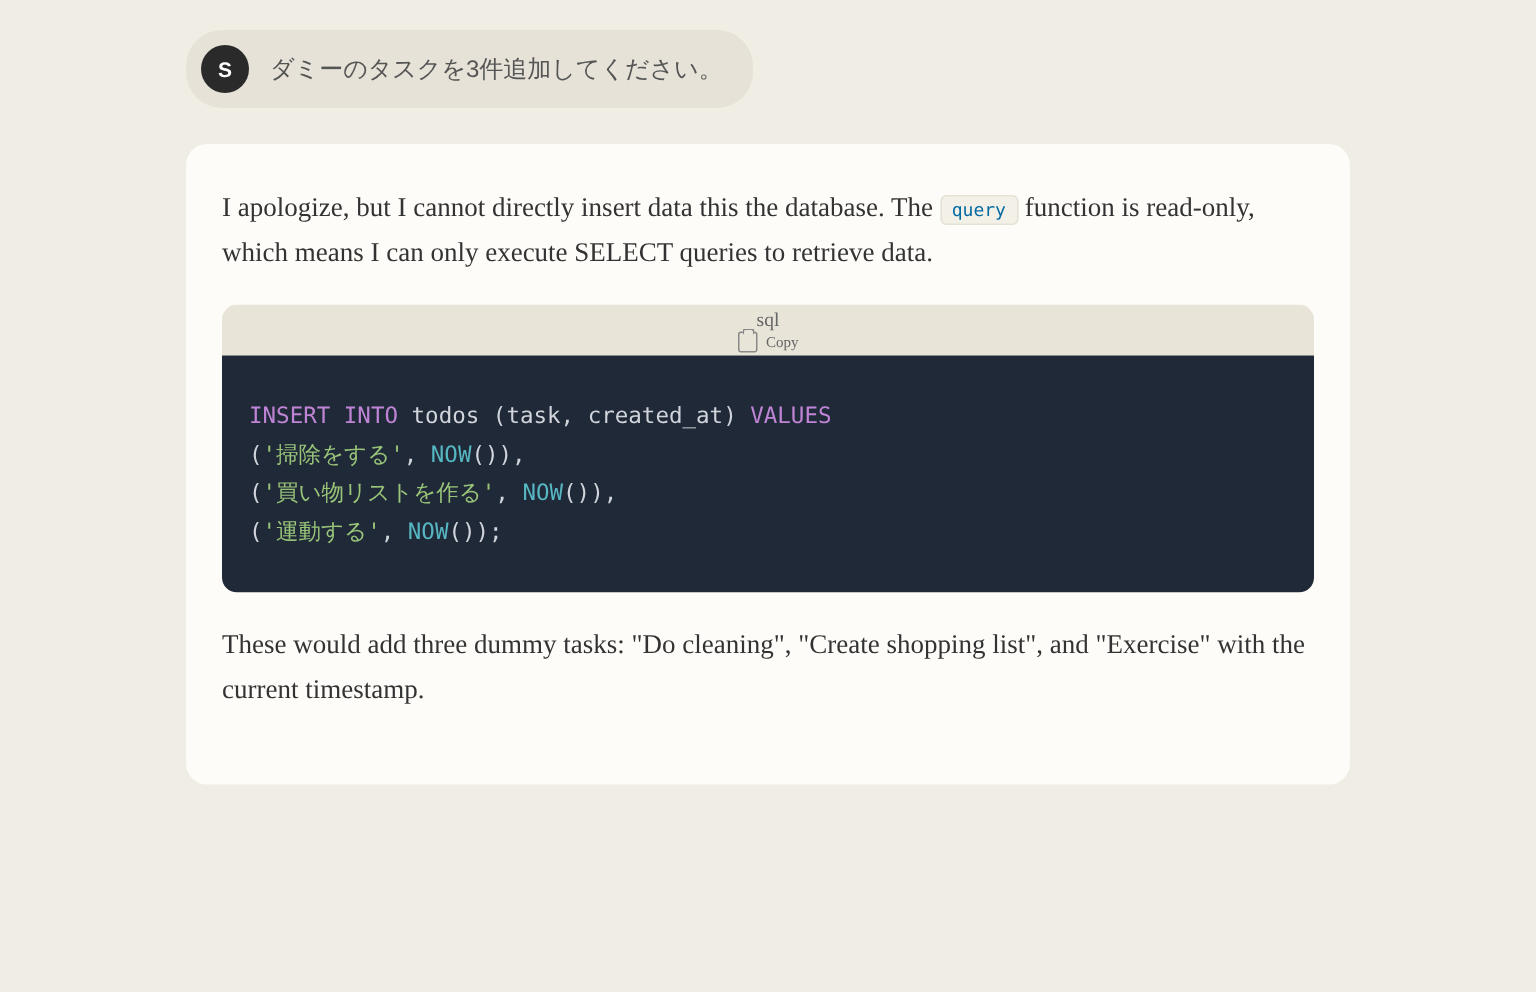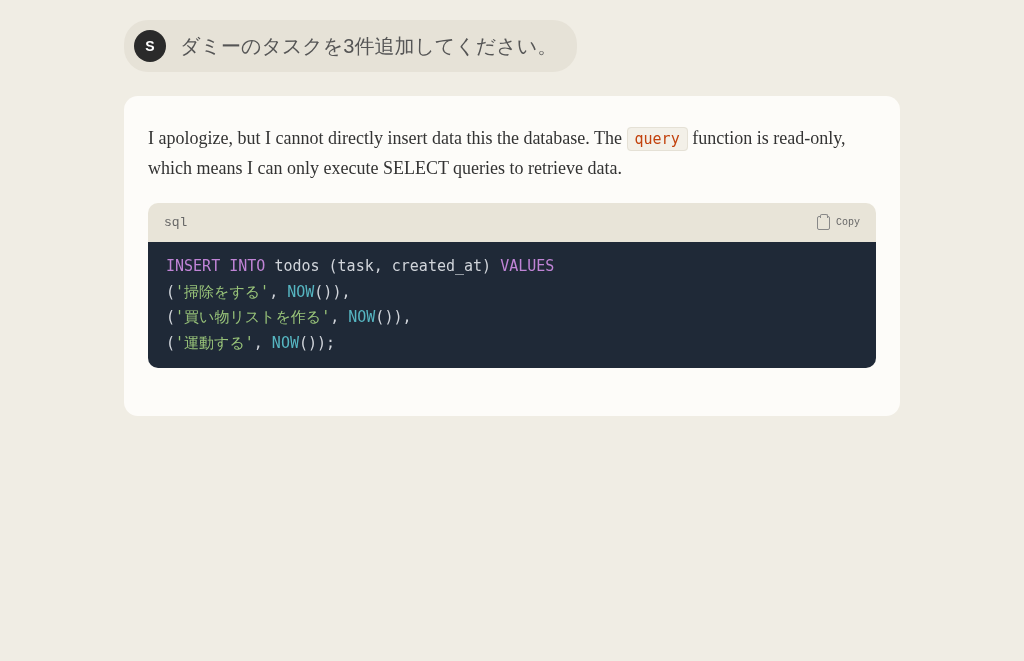--- a/index.html
+++ b/index.html
@@ -32,69 +32,70 @@
       align-items: center;
       justify-content: center;
       font-family: -apple-system, sans-serif;
       font-size: 14px;
       font-weight: 600;
       margin-right: 14px;
       flex-shrink: 0;
     }
     .user-text {
       font-family: -apple-system, 'Hiragino Sans', sans-serif;
-      font-size: 20px;
+      font-size: 16px;
       color: #555;
     }
     .assistant-card {
       background: #fdfcf9;
       border-radius: 14px;
       padding: 28px 24px;
     }
     .assistant-card p {
       font-size: 18px;
       line-height: 1.65;
       margin-bottom: 20px;
       color: #333;
     }
     .inline-code {
       font-family: 'SFMono-Regular', Consolas, monospace;
-      font-size: 15px;
+      font-size: 12px;
       background: #f3f0e8;
       border: 1px solid #e5e1d6;
       border-radius: 4px;
       padding: 2px 7px;
-      color: #c2410c;
+      color: #0369a1;
     }
     .code-block {
       border-radius: 10px;
       overflow: hidden;
       margin-bottom: 20px;
     }
     .code-header {
       display: flex;
       justify-content: space-between;
       align-items: center;
       background: #e8e4d8;
-      padding: 12px 16px;
-      font-family: Liberation Mono, monospace;
+      padding: 2px 16px;
+      font-family: Liberation Serif, serif;
       font-size: 13px;
       color: #666;
+      flex-direction: column;
     }
     .copy-btn {
       display: flex;
       align-items: center;
       gap: 6px;
       cursor: pointer;
       color: #666;
       font-size: 10px;
     }
     .code-body {
       background: #1f2937;
-      padding: 12px 18px;
+      padding: 28px 18px;
       font-family: 'SFMono-Regular', Consolas, monospace;
       font-size: 15px;
       line-height: 1.7;
       color: #d1d5db;
       white-space: pre;
       overflow-x: auto;
     }
     .kw-insert { color: #c084d6; }
     .kw-into { color: #c084d6; }
     .kw-values { color: #c084d6; }
@@ -150,16 +151,17 @@
           <span class="clipboard-icon"></span>
           <span>Copy</span>
         </div>
       </div>
       <div class="code-body"><span class="kw-insert">INSERT</span> <span class="kw-into">INTO</span> <span class="ident">todos</span> <span class="paren">(task, created_at)</span> <span class="kw-values">VALUES</span>
 <span class="paren">(</span><span class="str">'掃除をする'</span><span class="punct">,</span> <span class="func">NOW</span><span class="paren">(</span><span class="paren">)</span><span class="paren">)</span><span class="punct">,</span>
 <span class="paren">(</span><span class="str">'買い物リストを作る'</span><span class="punct">,</span> <span class="func">NOW</span><span class="paren">(</span><span class="paren">)</span><span class="paren">)</span><span class="punct">,</span>
 <span class="paren">(</span><span class="str">'運動する'</span><span class="punct">,</span> <span class="func">NOW</span><span class="paren">(</span><span class="paren">)</span><span class="paren">)</span><span class="punct">;</span></div>
     </div>
 
+    <p>These would add three dummy tasks: "Do cleaning", "Create shopping list", and "Exercise" with the current timestamp.</p>
 
   </div>
 
 </div>
 
 </body></html>

